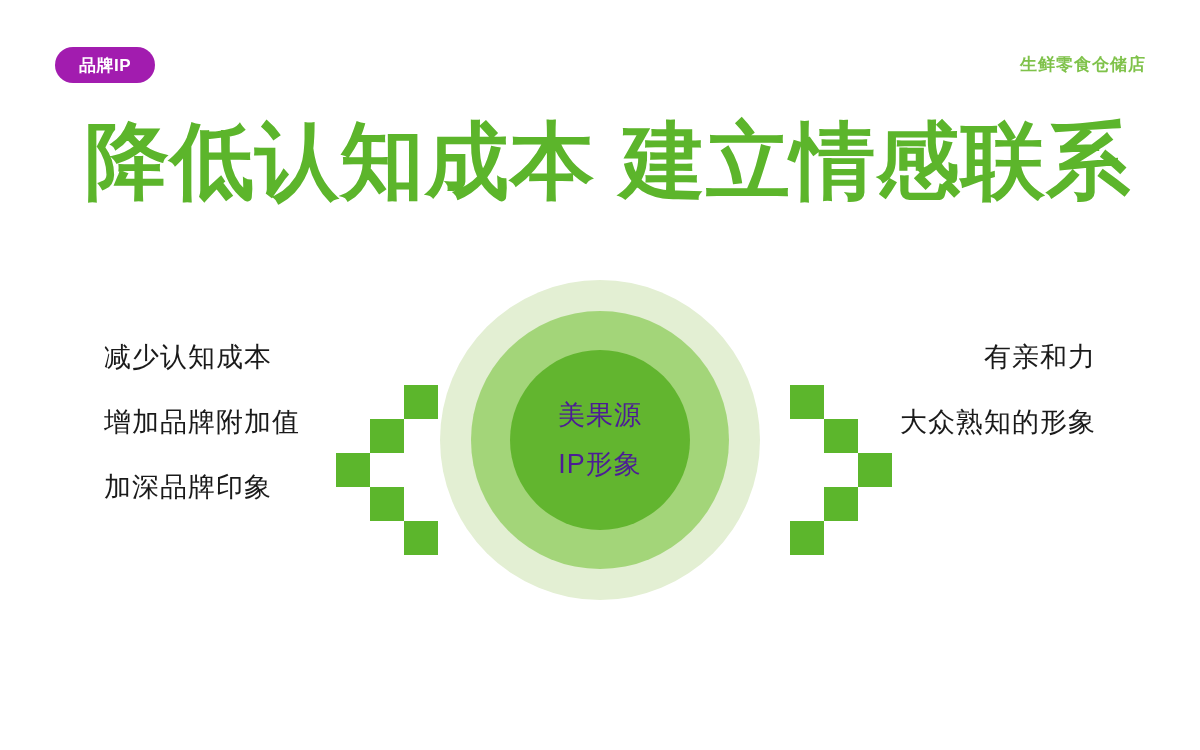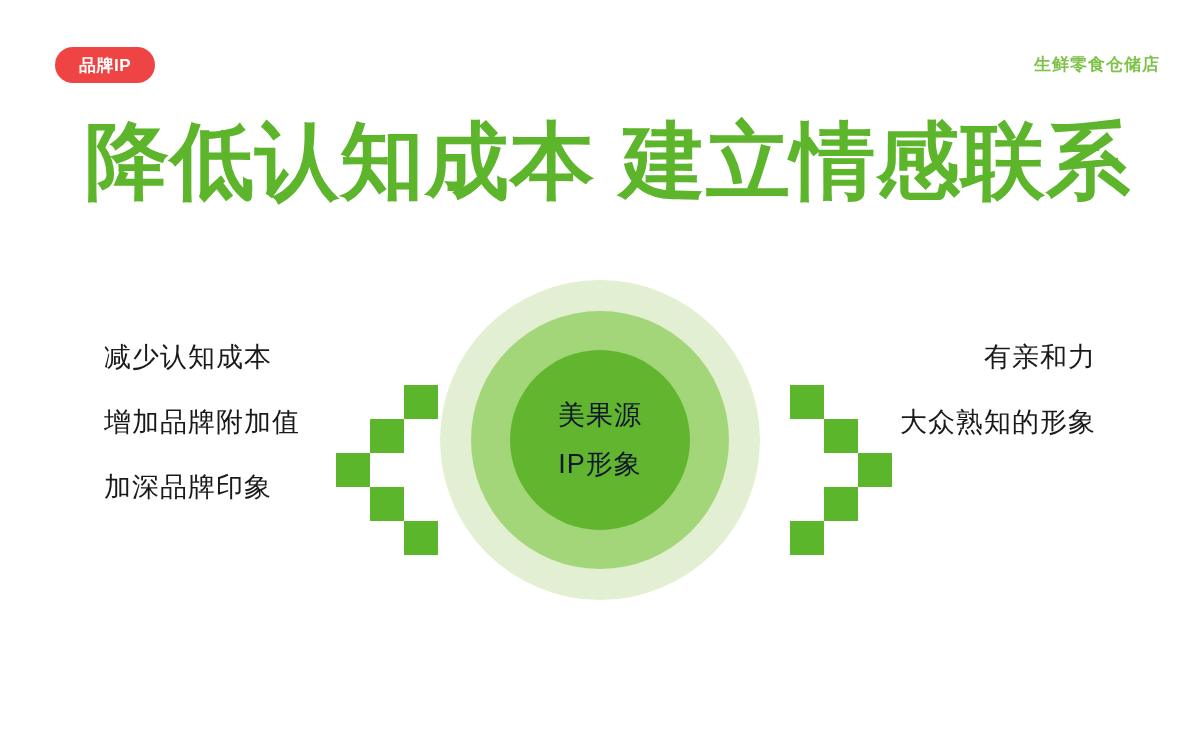--- a/index.html
+++ b/index.html
@@ -26,38 +26,38 @@
 
   
   #badge {
     position: absolute;
     left: 55px;
     top: 47px;
     height: 36px;
     min-width: 100px;
     padding: 0 20px;
     box-sizing: border-box;
-    background: #ef4444;
+    background: #a21caf;
     border-radius: 18px;
     display: flex;
     align-items: center;
     justify-content: center;
   }
   #badge .badge-label {
     color: #ffffff;
     font-size: 17px;
     font-weight: bold;
     letter-spacing: 0.5px;
     line-height: 1;
     white-space: nowrap;
   }
 
   #kicker {
     position: absolute;
-    right: 40px;
+    right: 54px;
     top: 53px;
     color: #7FC24A;
     font-size: 17px;
     font-weight: bold;
     letter-spacing: 1px;
     white-space: nowrap;
     text-align: right;
   }
 
   
@@ -104,21 +104,21 @@
   #ring-inner {
     left: 70px; top: 70px;
     width: 180px; height: 180px;
     background: #62B52F;
     display: flex;
     flex-direction: column;
     align-items: center;
     justify-content: center;
   }
   #ring-inner .core-line {
-    color: #0f172a;
+    color: #4c1d95;
     font-size: 27px;
     line-height: 1;
     letter-spacing: 1px;
     white-space: nowrap;
   }
   #ring-inner .core-line.line1 { margin-bottom: 22px; }
 
   
   .chev {
     position: absolute;

